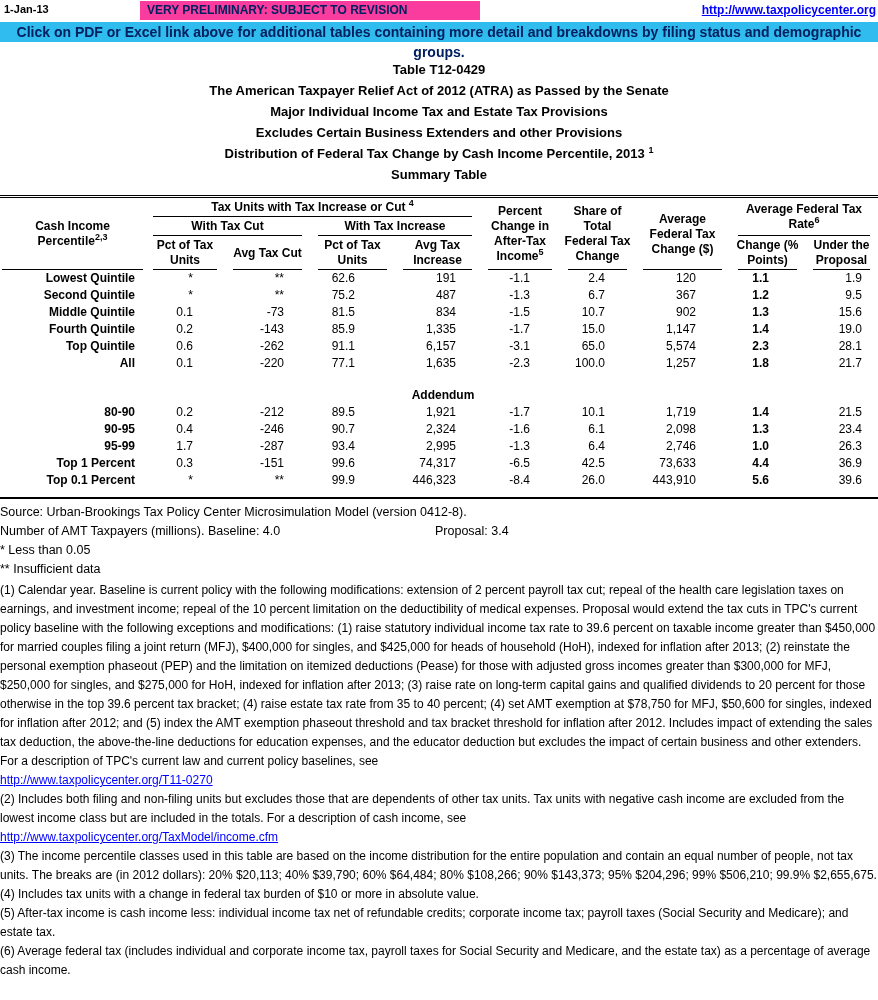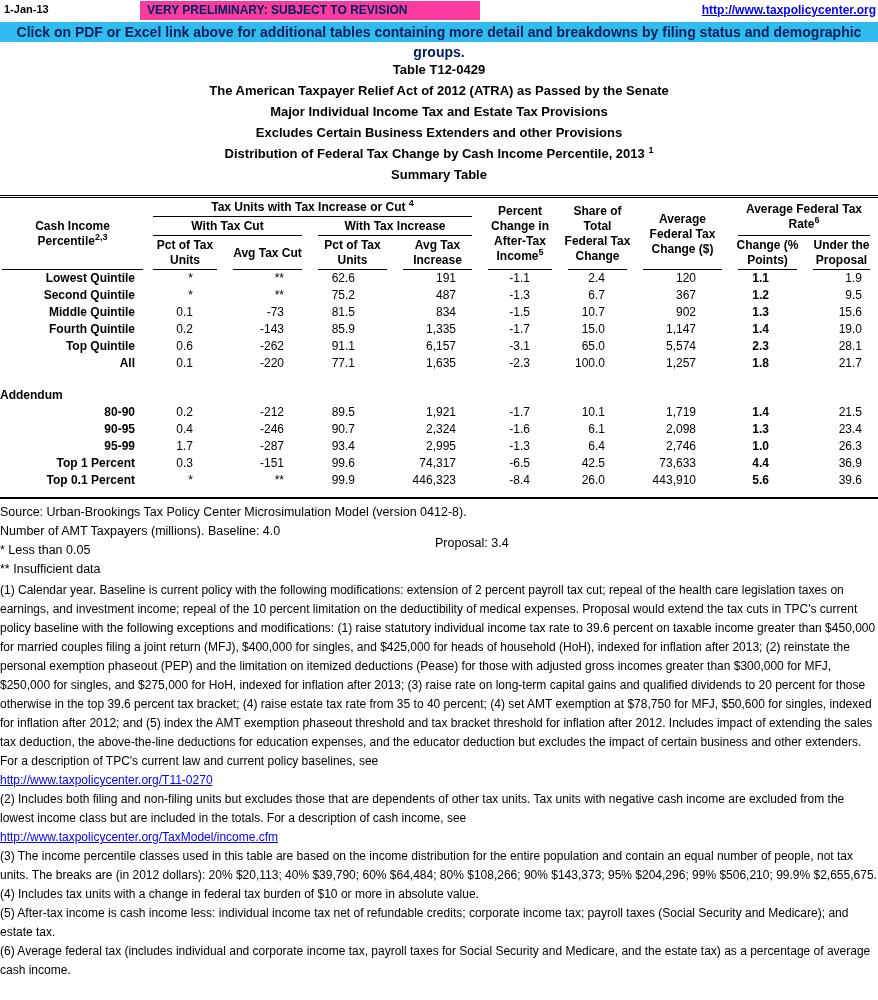--- a/index.html
+++ b/index.html
@@ -59,26 +59,26 @@
   td.p3 { padding-right:26px; }
   td.p4 { padding-right:40px; }
   td.p5 { padding-right:24px; }
   td.p6 { padding-right:30px; }
   td.p7 { padding-right:30px; }
   td.p8 { padding-right:34px; }
   td.p9 { padding-right:36px;font-weight:bold; }
   td.p10 { padding-right:16px; }
   tr.spacer td { height:15px; }
   tr.spacer-sm td { height:9px; }
-  td.addendum { text-align:left; font-weight:bold; padding-left:0; }
+  td.addendum { text-align:center; font-weight:bold; padding-left:8px; }
 
   
   .footer-block { margin-top:4px; font-size:12.5px; }
   .footer-line { line-height:19px; position:relative; }
-  .proposal { position:absolute; left:435px; top:12px; }
+  .proposal { position:absolute; left:435px; top:0; }
   .notes { margin-top:2px; font-size:12px; }
   .notes p { margin:0; line-height:19px; }
   a.note-link { color:#0000FF; text-decoration:underline; line-height:19px; display:block; cursor:pointer; }
 </style>
 </head>
 <body>
 
 <div class="topbar">
   <span class="date">1-Jan-13</span>
   <div class="prelim-banner">VERY PRELIMINARY: SUBJECT TO REVISION</div>

